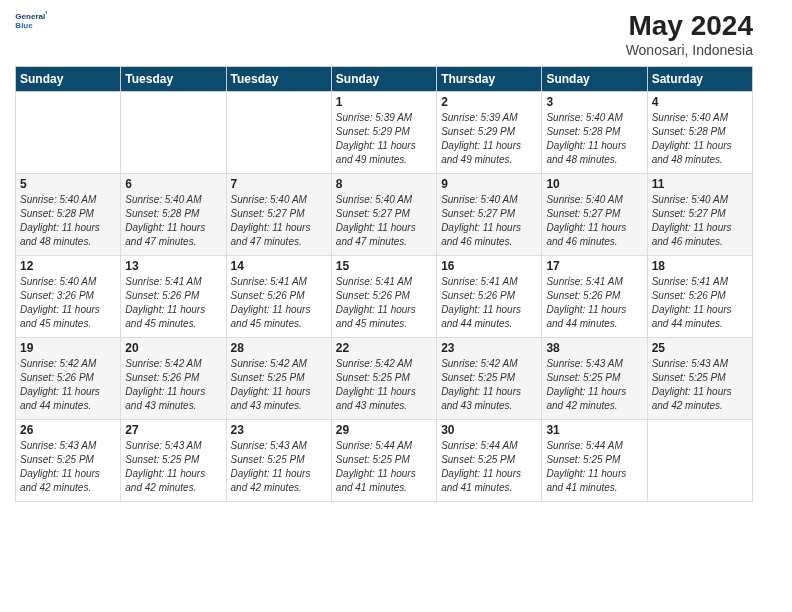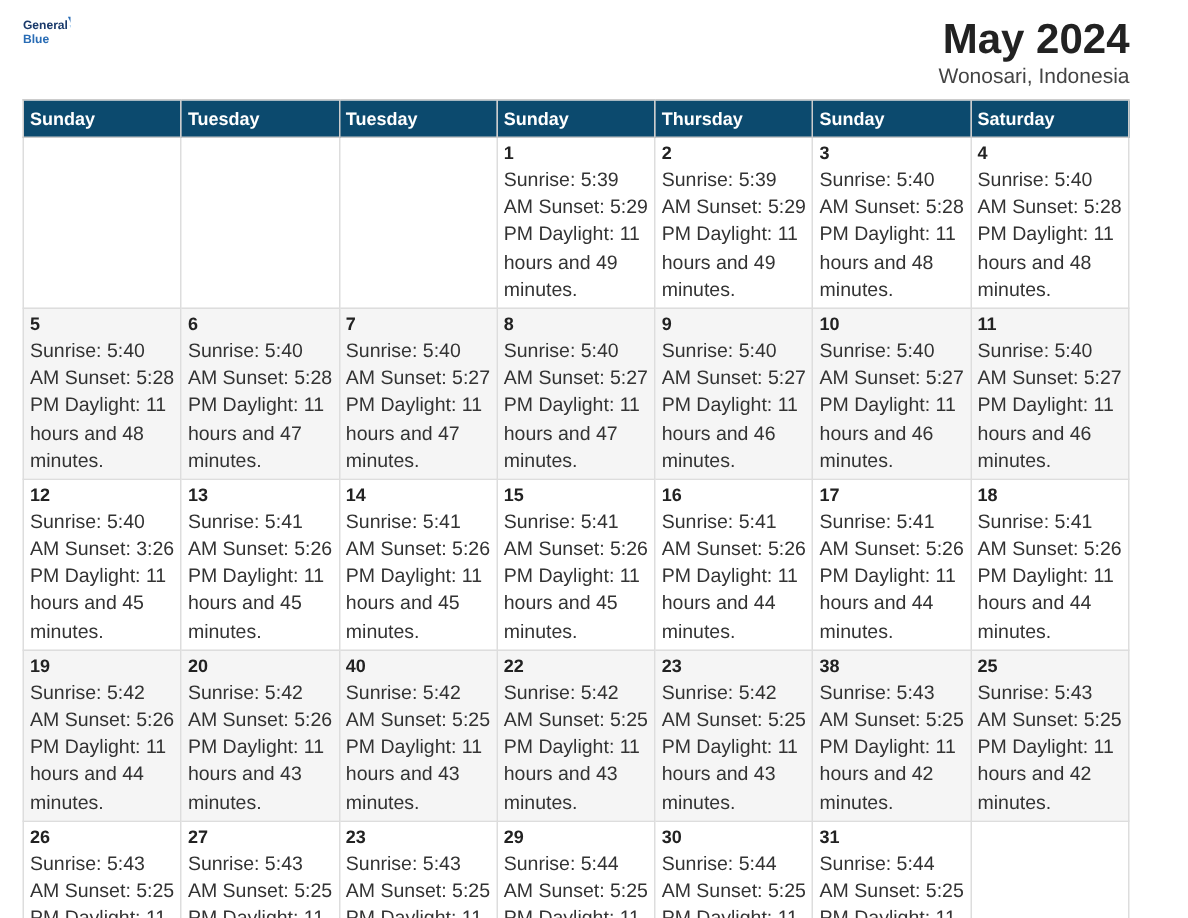--- a/index.html
+++ b/index.html
@@ -70,23 +70,24 @@
       background: #f5f5f5;
     }
     .day-num {
       font-size: 12px;
       font-weight: bold;
       color: #222;
       display: block;
       margin-bottom: 2px;
     }
     .day-info {
-      font-size: 13px;
+      font-size: 10px;
       color: #333;
       line-height: 1.4;
+      font-style: italic;
     }
     .empty-cell {
       background: #fff !important;
     }
   </style>
 </head>
 <body>
 
 <div class="page">
   <div class="header">
@@ -267,21 +268,21 @@
 and 44 minutes.</div>
           </td>
           <td>
             <span class="day-num">20</span>
             <div class="day-info">Sunrise: 5:42 AM
 Sunset: 5:26 PM
 Daylight: 11 hours
 and 43 minutes.</div>
           </td>
           <td>
-            <span class="day-num">40</span>
+            <span class="day-num">28</span>
             <div class="day-info">Sunrise: 5:42 AM
 Sunset: 5:25 PM
 Daylight: 11 hours
 and 43 minutes.</div>
           </td>
           <td>
             <span class="day-num">22</span>
             <div class="day-info">Sunrise: 5:42 AM
 Sunset: 5:25 PM
 Daylight: 11 hours

